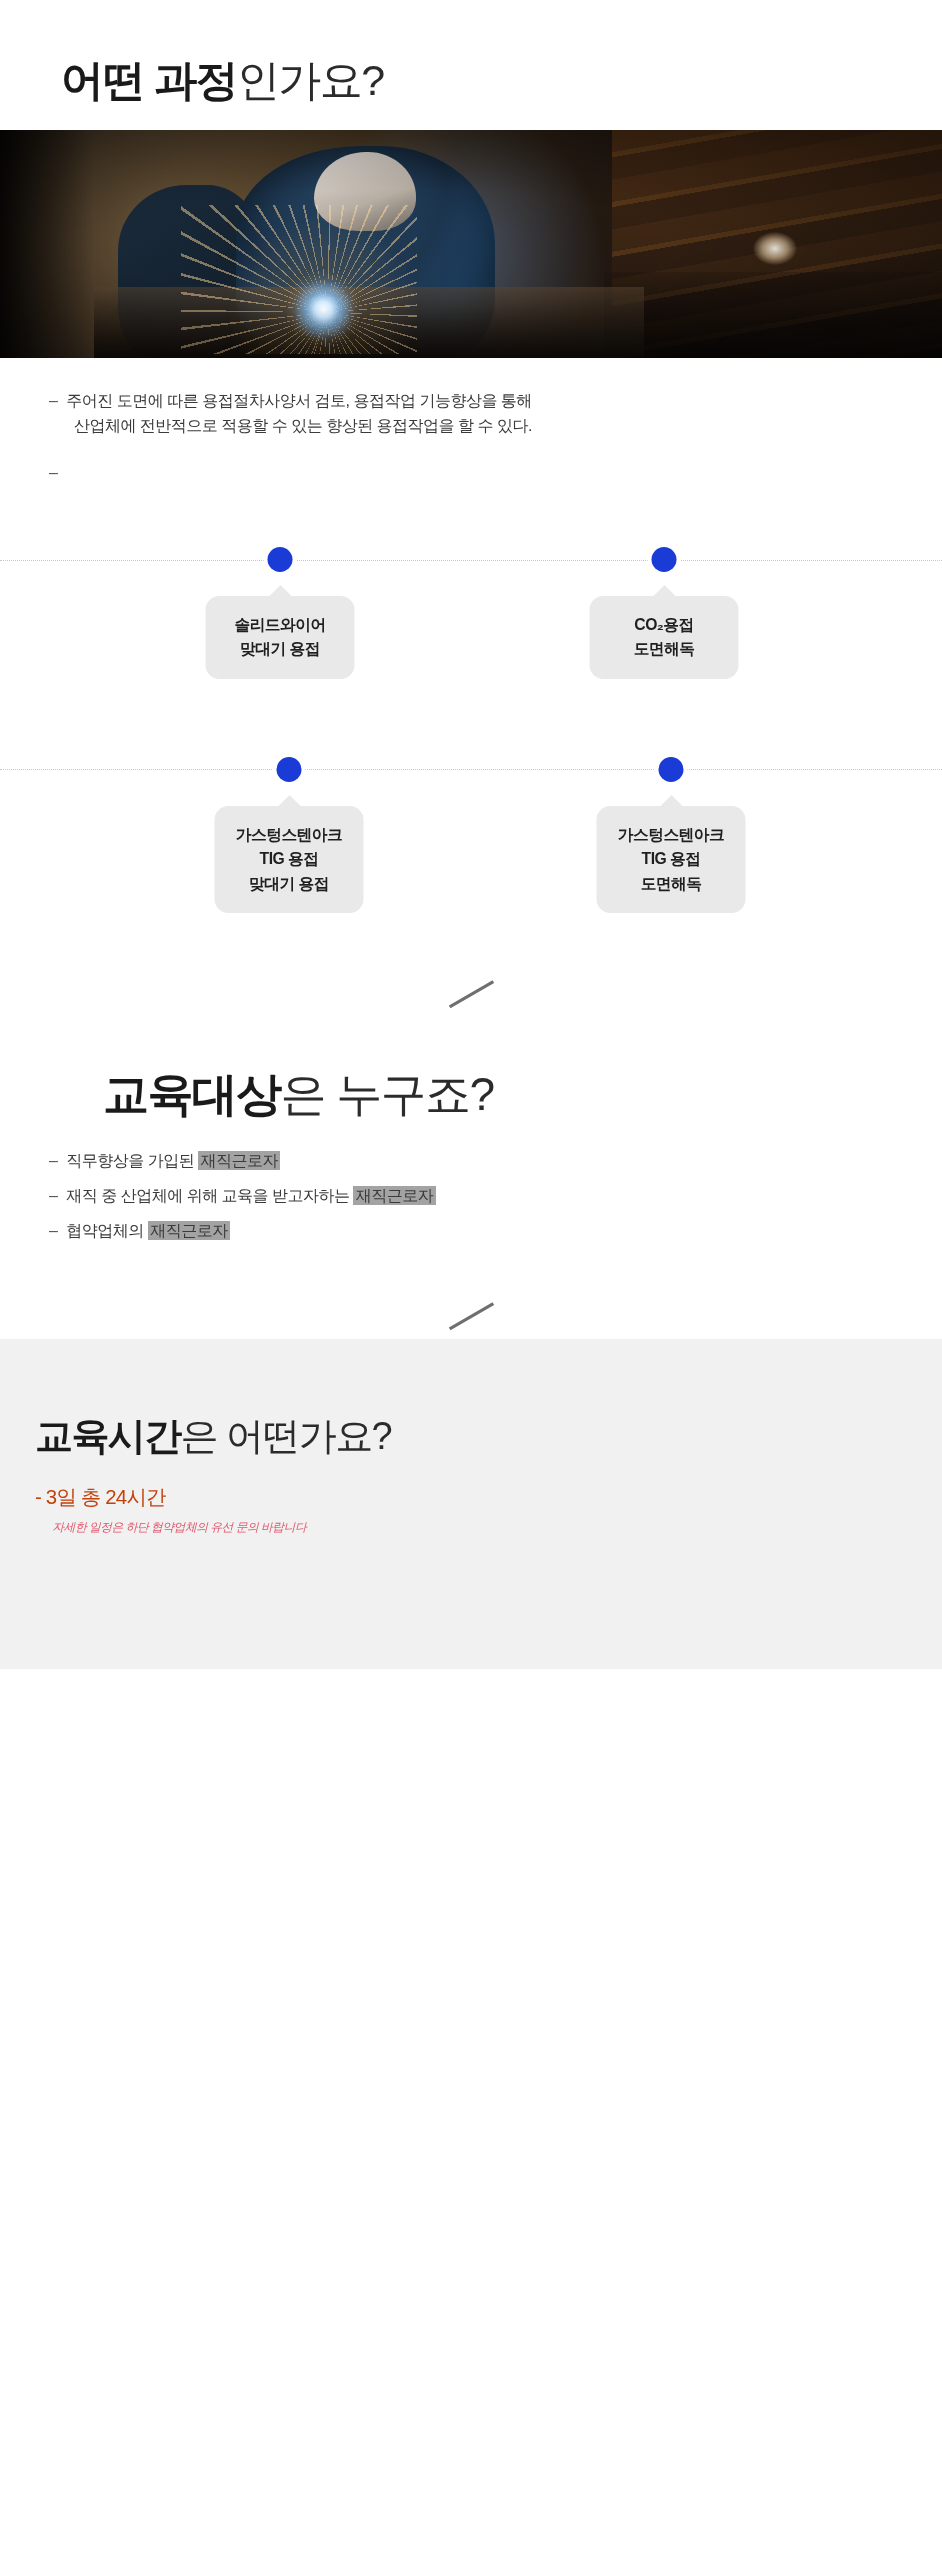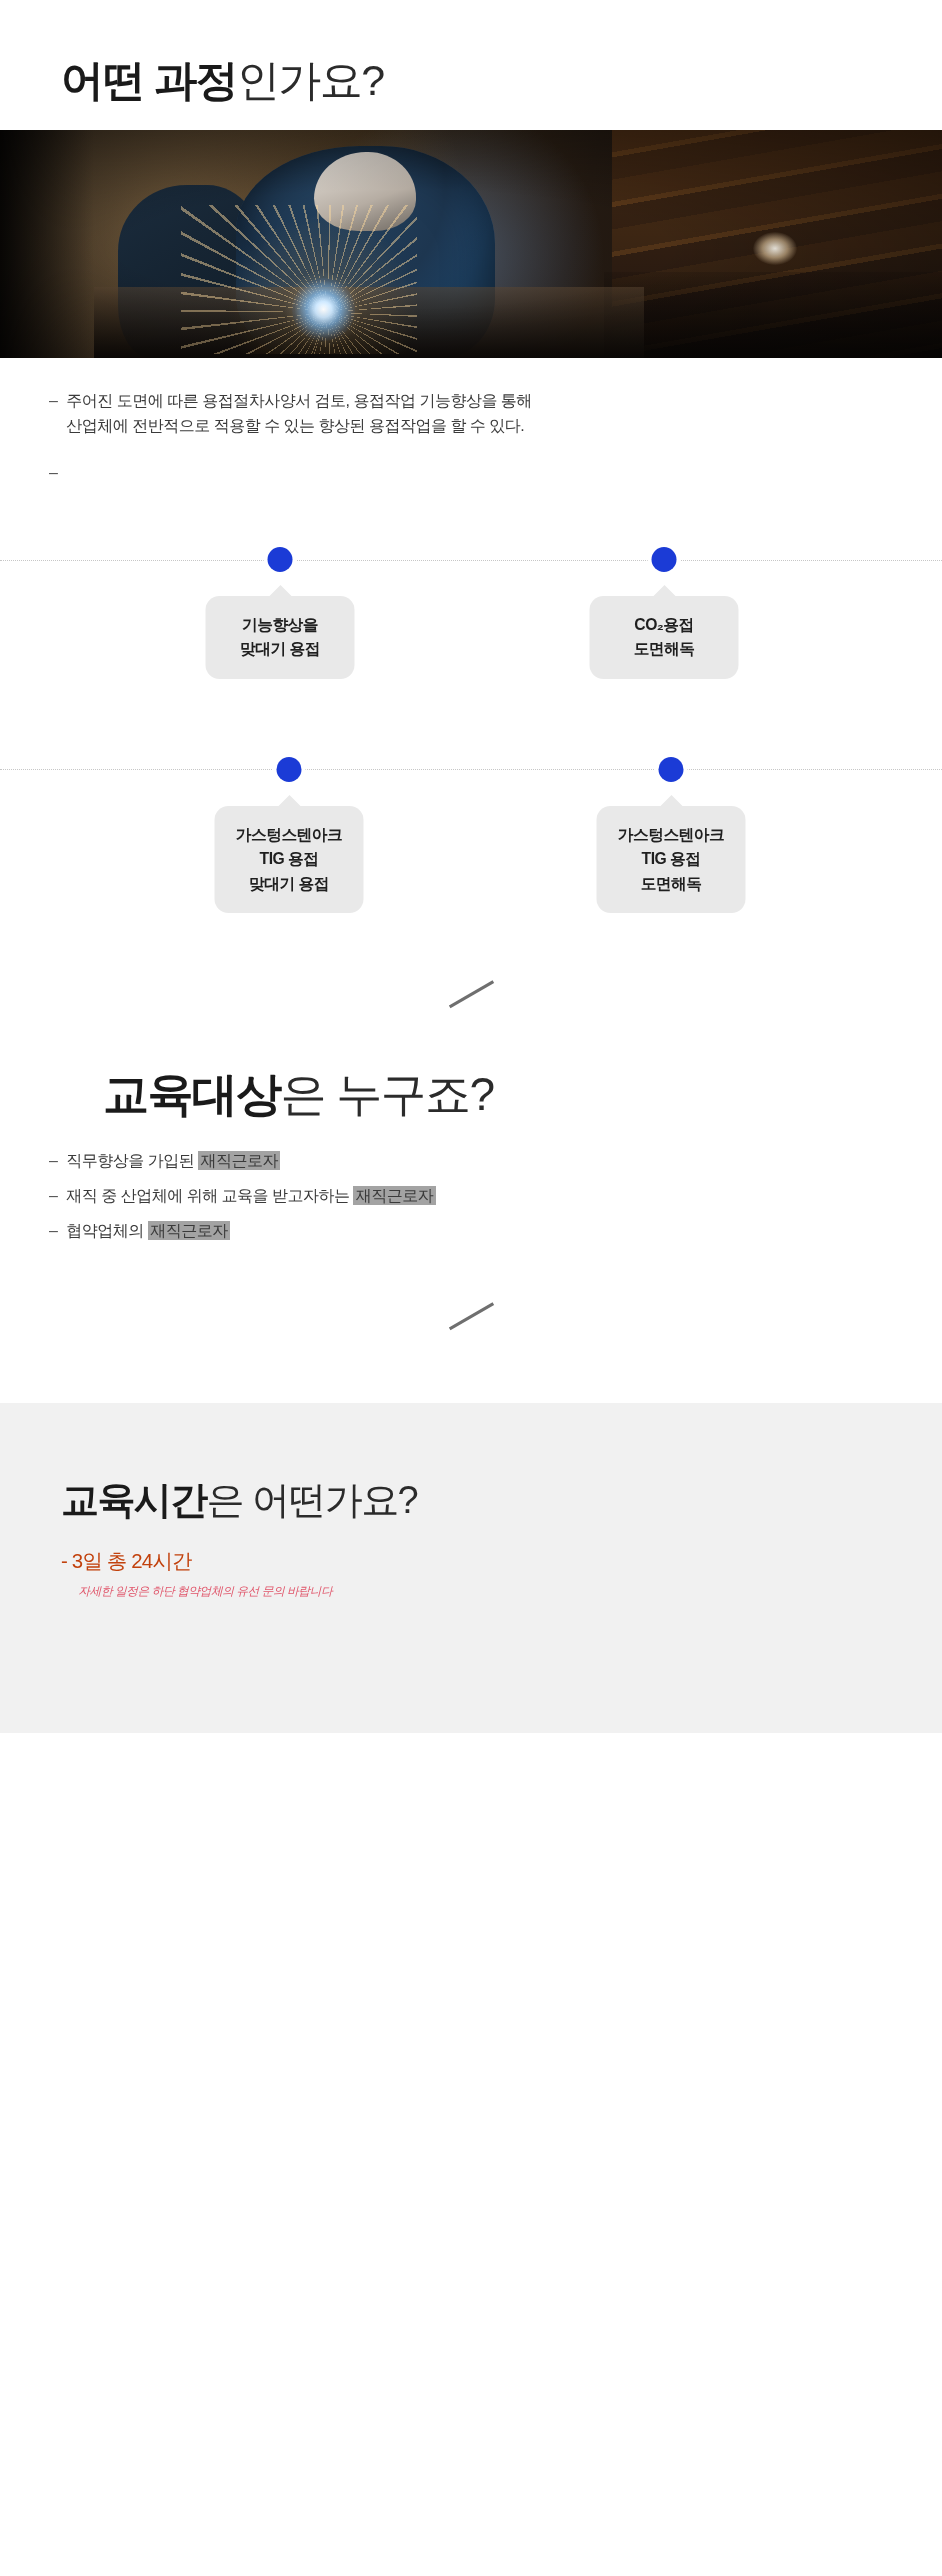--- a/index.html
+++ b/index.html
@@ -104,21 +104,21 @@
   .bullets { padding: 31px 0 0 49px; }
   .bullet-row {
     display: flex;
     margin-bottom: 22px;
     font-size: 16px;
     line-height: 1.55;
     color: #3a3a3a;
     letter-spacing: -0.5px;
   }
   .bullet-row .dash { width: 17.3px; flex: 0 0 17.3px; color: #555; }
-  .bullet-row .txt { white-space: pre-line; }
+  .bullet-row .txt { white-space: pre-line; text-align: right; }
 
   
   .map { position: relative; margin-top: 36px; height: 440px; }
   .dotline {
     position: absolute; left: 0; width: 942px; height: 0;
     border-top: 1.6px dotted #c7c7c7;
   }
   .dotline.r1 { top: 38px; }
   .dotline.r2 { top: 247px; }
 
@@ -182,25 +182,24 @@
     line-height: 1.5;
     color: #3a3a3a;
     margin-bottom: 11px;
     letter-spacing: -0.5px;
   }
   .target-row .dash { width: 17.3px; flex: 0 0 17.3px; color: #555; }
   .hl { background: #a3a3a3; padding: 0.8px 2.4px; }
 
   
   .sec3 {
-    margin-top: 64px;
     width: 942px;
     min-height: 330px;
     background: #f1f1f1;
-    padding: 72px 0 63px 61px;
+    padding: 72px 0 63px 35px;
   }
   .sec3-heading {
     font-size: 38px;
     letter-spacing: -1.6px;
     color: #1a1a1a;
     white-space: nowrap;
   }
   .sec3-heading .bold { font-weight: bold; }
   .sec3-heading .light { font-weight: 300; color: #2b2b2b; }
   .sec3-line {
@@ -253,21 +252,21 @@
       <span class="dash">–</span>
     </div>
   </div>
 
   <div class="map">
     <div class="dotline r1"></div>
     <div class="dotline r2"></div>
 
     <div class="node n1">
       <div class="dot"></div>
-      <div class="card">기능향상을
+      <div class="card">솔리드와이어
 맞대기 용접</div>
     </div>
 
     <div class="node n2">
       <div class="dot"></div>
       <div class="card">CO₂용접
 도면해독</div>
     </div>
 
     <div class="node n3">

